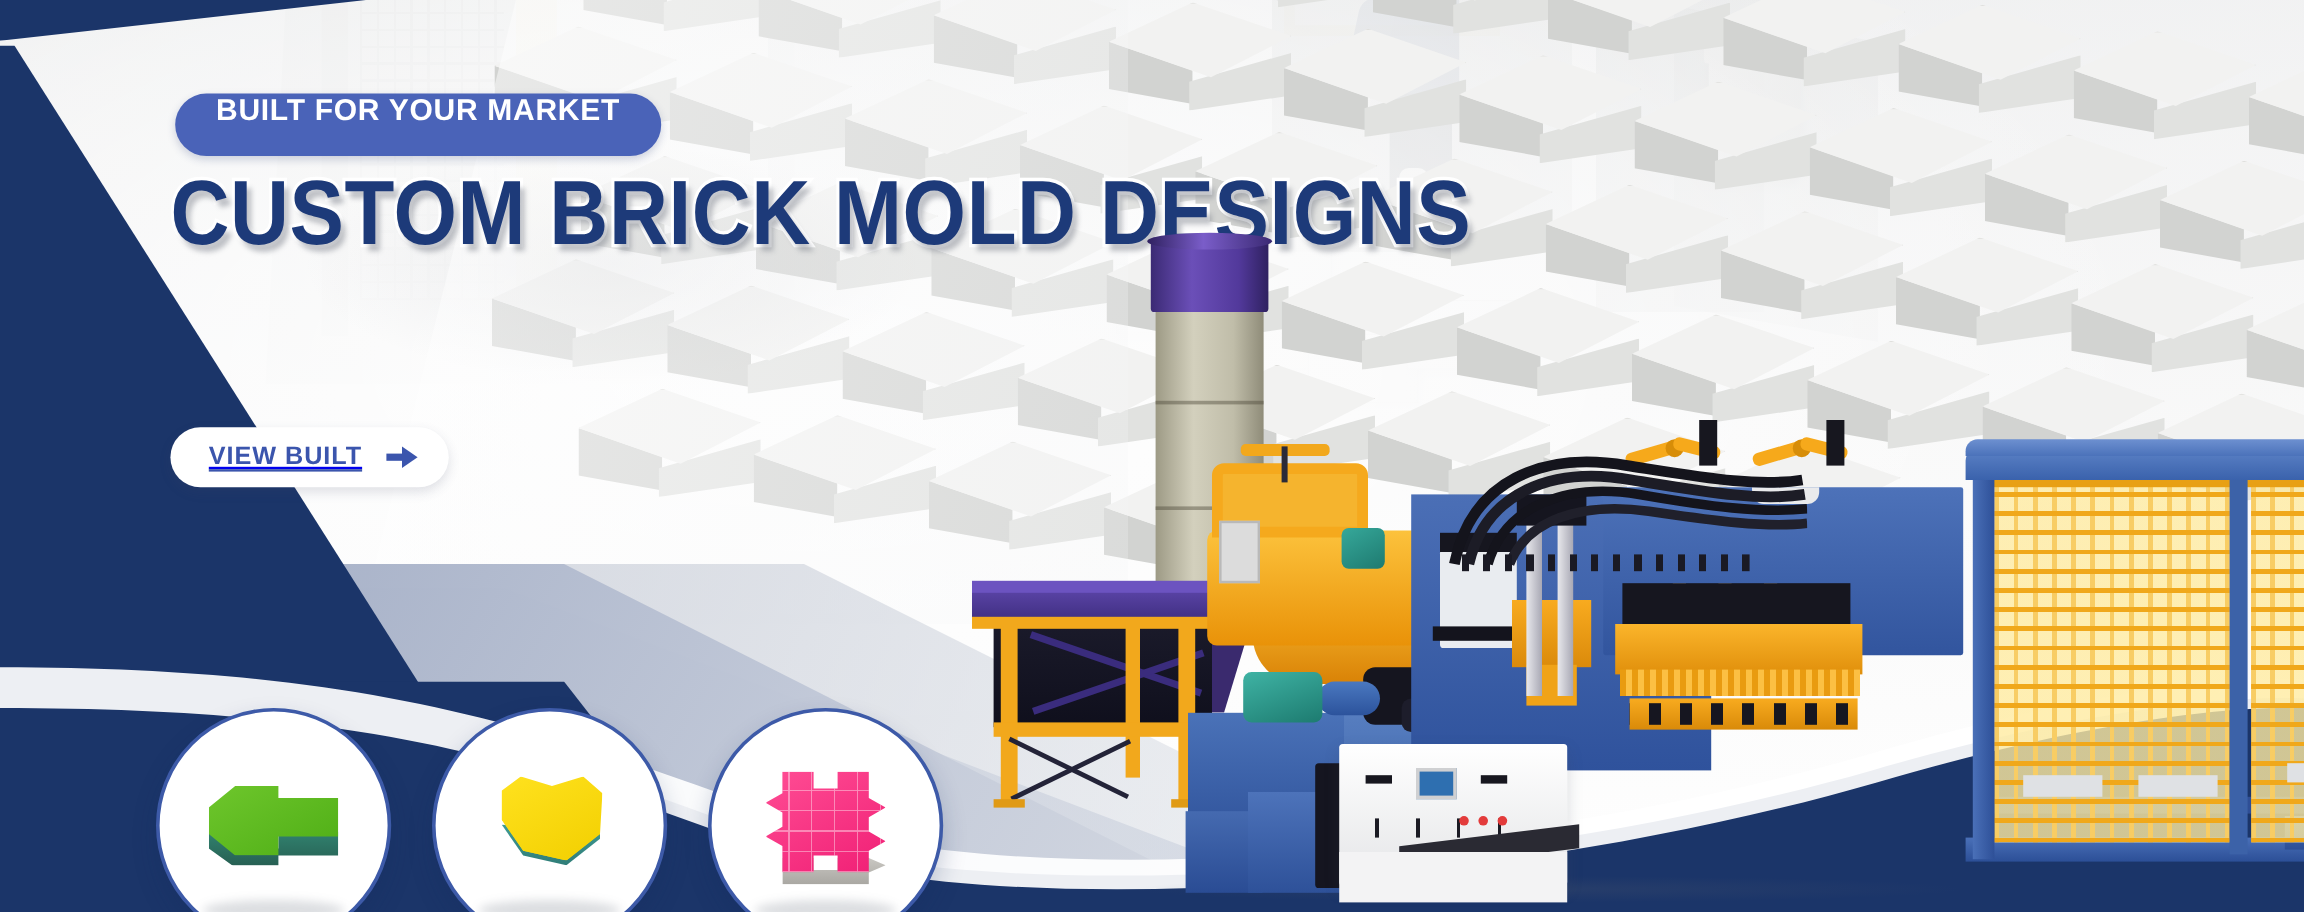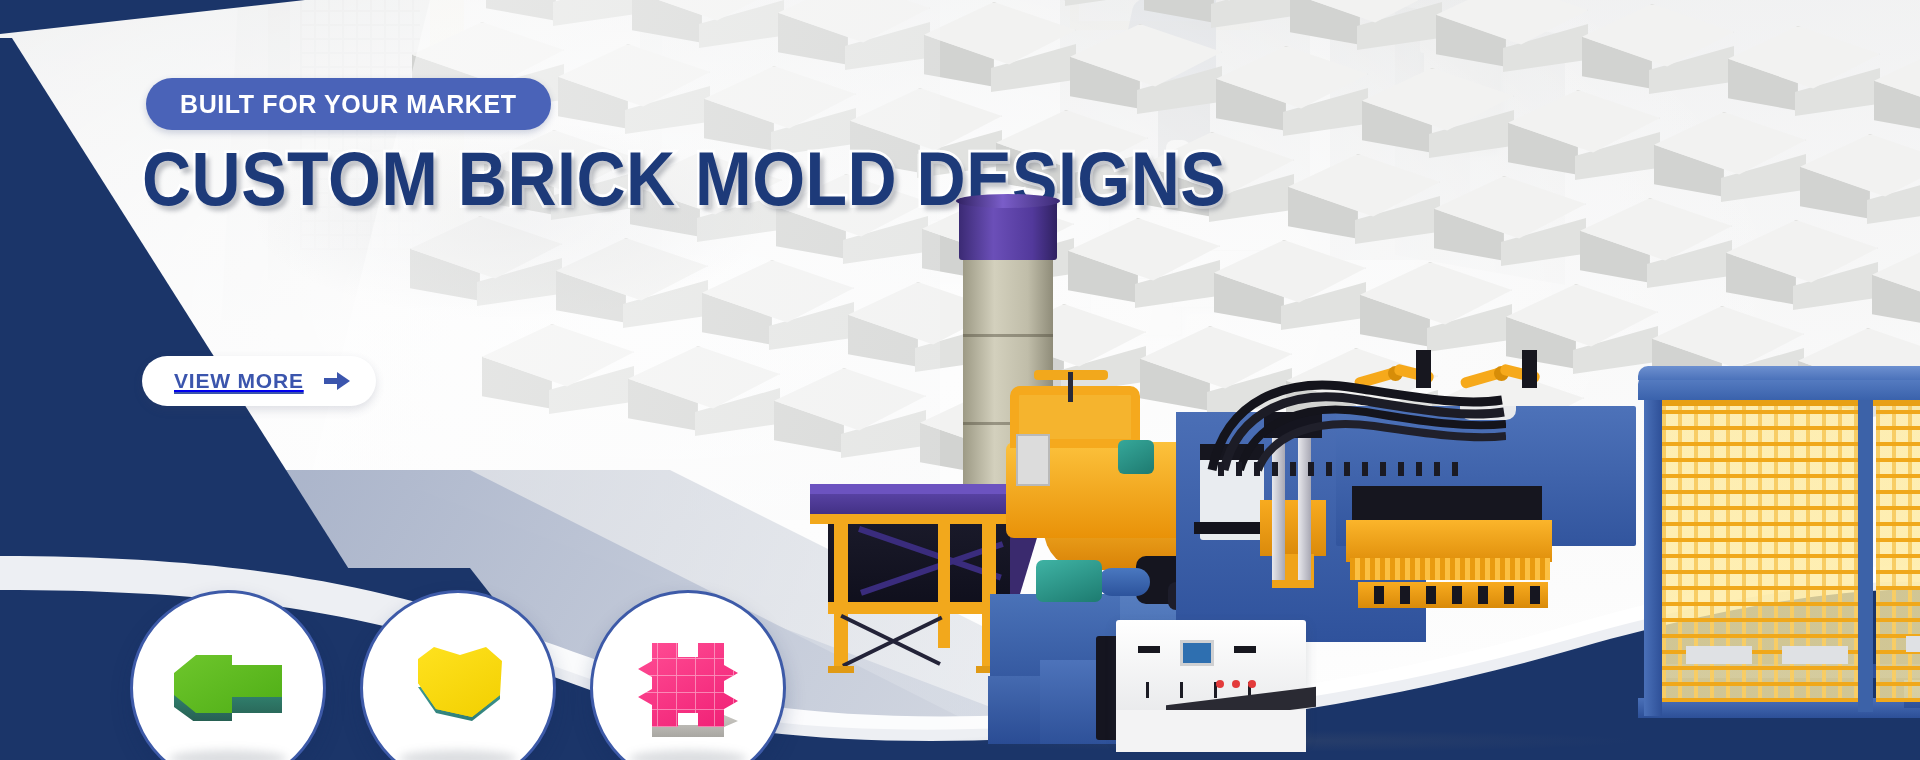--- a/index.html
+++ b/index.html
@@ -94,21 +94,21 @@
   .grey-diag{position:absolute;left:250px;top:0;width:820px;height:760px;
     background:linear-gradient(110deg,rgba(198,203,214,.85),rgba(222,226,232,.55));
     clip-path:polygon(0 470px, 420px 470px, 1000px 760px, 0 760px);}
   .lightpanel{position:absolute;left:300px;top:0;width:640px;height:520px;
     background:linear-gradient(105deg,rgba(255,255,255,.55),rgba(243,244,245,.25));
     clip-path:polygon(130px 0, 640px 0, 640px 520px, 0 520px);}
 
   
   .content{position:absolute;left:0;top:0;width:1100px;height:760px;}
   .pill{position:absolute;left:146px;top:78px;height:52px;padding:0 34px;
-    display:flex;align-items:center;border-radius:26px;background:#4a63b8;
+    display:flex;align-items:flex-start;border-radius:26px;background:#4a63b8;
     box-shadow:0 3px 7px rgba(40,60,120,.22);}
   .pill span{color:#ffffff;font-size:25px;font-weight:700;letter-spacing:.6px;
     font-family:"Liberation Sans",sans-serif;}
 
   .headline{position:absolute;left:142px;top:134px;
     font-size:68px;line-height:78px;font-weight:700;font-style:normal;
     color:#1d3a79;letter-spacing:.5px;white-space:nowrap;
     font-family:"Liberation Sans",sans-serif;
     transform:scaleY(1.12);transform-origin:left top;
     -webkit-text-stroke:5px #ffffff;
@@ -741,21 +741,21 @@
   <div class="content">
 
     <div class="pill">
       <span>BUILT FOR YOUR MARKET</span>
     </div>
 
     <h1 class="headline">CUSTOM BRICK MOLD DESIGNS</h1>
 
 
     <a class="cta" href="#">
-      <span class="label">VIEW MORE</span>
+      <span class="label">VIEW BUILT</span>
       <span class="arrow">
           <i></i>
           <b></b>
         </span>
     </a>
   </div>
 
   <div class="circles">
 
     <div class="circle">

